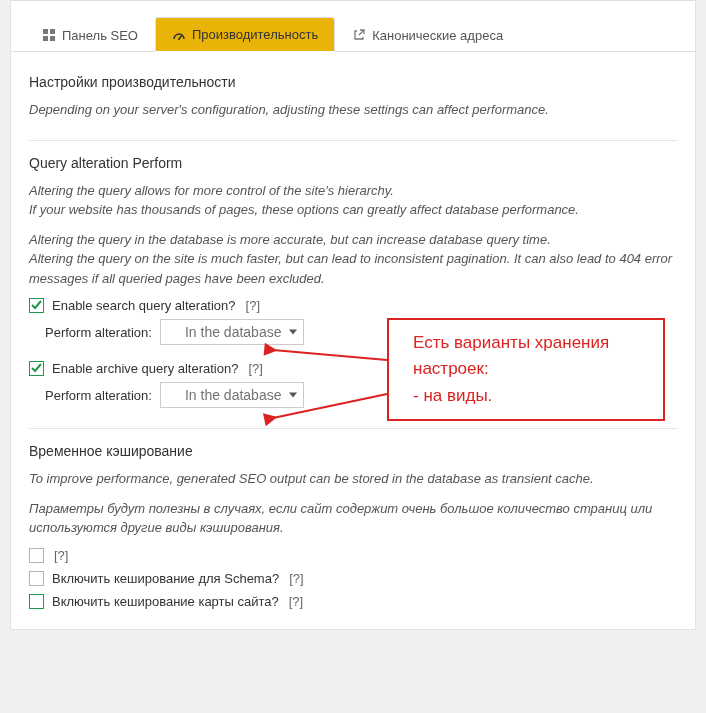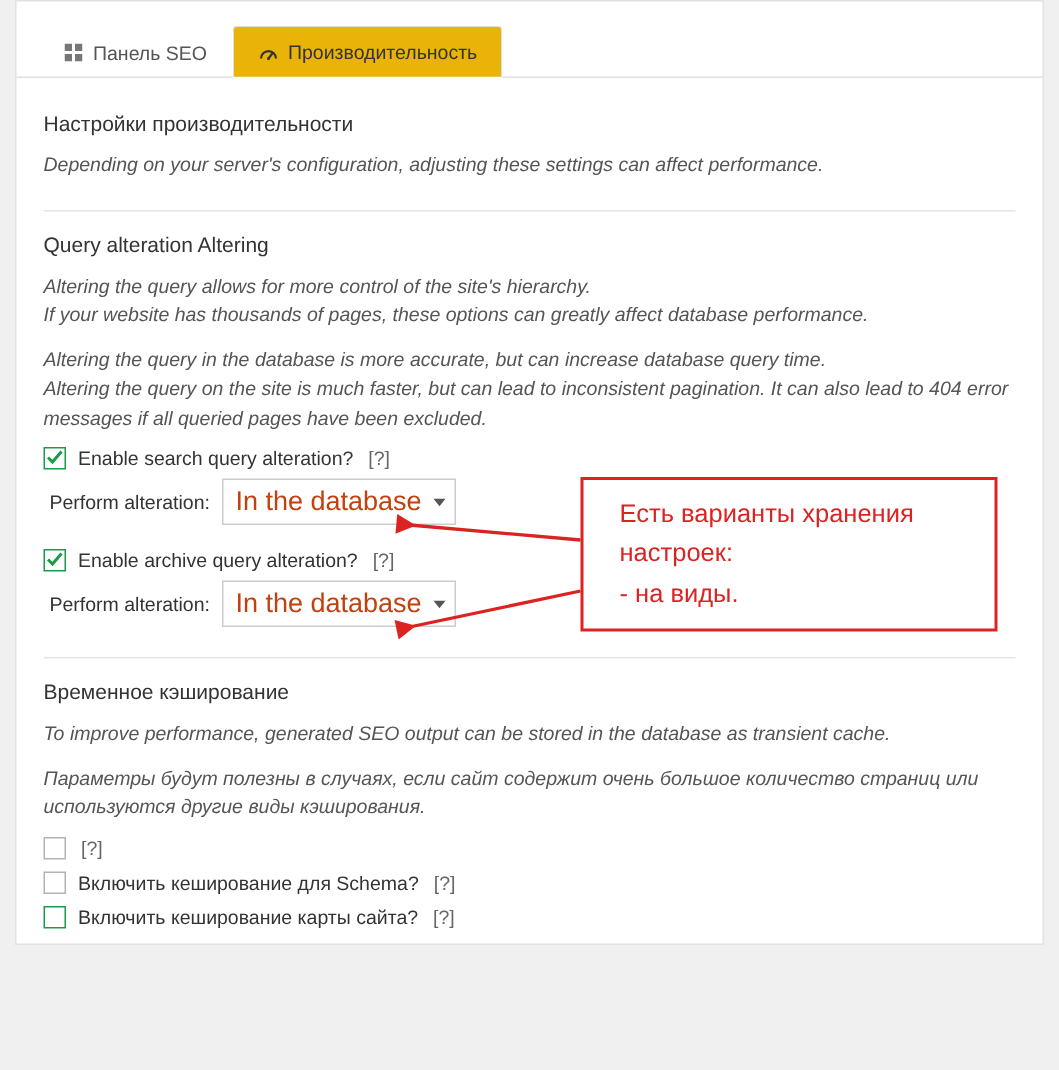--- a/index.html
+++ b/index.html
@@ -62,25 +62,25 @@
   .checkbox {
     width: 15px; height: 15px; border: 1px solid #b3b3b3; background: #fff;
     display:inline-flex; align-items:center; justify-content:center; cursor:pointer;
   }
   .checkbox.checked { border-color: #1a9b4a; }
   .checkbox.checked svg { display:block; }
   .checkbox svg { display:none; }
   .checkbox.green-outline { border-color: #1a9b4a; }
   .cb-label { color: #333; text-align: center; }
   .help { color: #666; margin-left: 2px; }
-  .field-row { display:flex; align-items:center; gap:8px; margin: 4px 0 16px 4px; }
+  .field-row { display:flex; align-items:center; gap:8px; margin: 4px 0 16px 16px; }
   .field-label { color:#333; }
   .select {
-    border: 1px solid #ccc; background: #fff; padding: 4px 22px 4px 8px;
-    font-size: 18px; color:#c2410c; position:relative; display:inline-flex; align-items:center;
+    border: 1px solid #ccc; background: #fff; padding: 4px 22px 4px 24px;
+    font-size: 14px; color:#737373; position:relative; display:inline-flex; align-items:center;
     min-width: 110px; cursor:pointer;
   }
   .select .caret {
     position:absolute; right:6px; top:50%; transform:translateY(-50%);
     width:0; height:0; border-left:4px solid transparent; border-right:4px solid transparent;
     border-top:5px solid #555;
   }
 
   
   .anno {
@@ -119,29 +119,39 @@
     <div class="tab active">
       <span class="ico">
         <svg width="14" height="14" viewBox="0 0 14 14">
             <path d="M2 11a5 5 0 0 1 10 0" fill="none" stroke="#333" stroke-width="1.5"></path>
             <line x1="7" y1="11" x2="10" y2="7" stroke="#333" stroke-width="1.5"></line>
             <circle cx="7" cy="11" r="1" fill="#333"></circle>
           </svg>
       </span>
       <span>Производительность</span>
     </div>
+    <div class="tab">
+      <span class="ico">
+        <svg width="12" height="12" viewBox="0 0 12 12">
+            <path d="M4 2H2v8h8V8" fill="none" stroke="#777" stroke-width="1.3"></path>
+            <path d="M7 1h4v4" fill="none" stroke="#777" stroke-width="1.3"></path>
+            <line x1="11" y1="1" x2="6" y2="6" stroke="#777" stroke-width="1.3"></line>
+          </svg>
+      </span>
+      <span>Канонические адреса</span>
+    </div>
   </div>
 
   <div class="content">
     <div class="section-title first">Настройки производительности</div>
     <div class="desc-italic">Depending on your server's configuration, adjusting these settings can affect performance.</div>
 
     <hr class="sep">
 
-    <div class="section-title">Query alteration Altering</div>
+    <div class="section-title">Query alteration Perform</div>
     <div class="desc-italic">
       <span>Altering the query allows for more control of the site's hierarchy.</span><br>
       <span>If your website has thousands of pages, these options can greatly affect database performance.</span>
     </div>
     <div class="desc-italic">
       <span>Altering the query in the database is more accurate, but can increase database query time.</span><br>
       <span>Altering the query on the site is much faster, but can lead to inconsistent pagination. It can also lead to 404 error messages if all queried pages have been excluded.</span>
     </div>
 
     <div class="cb-row">

